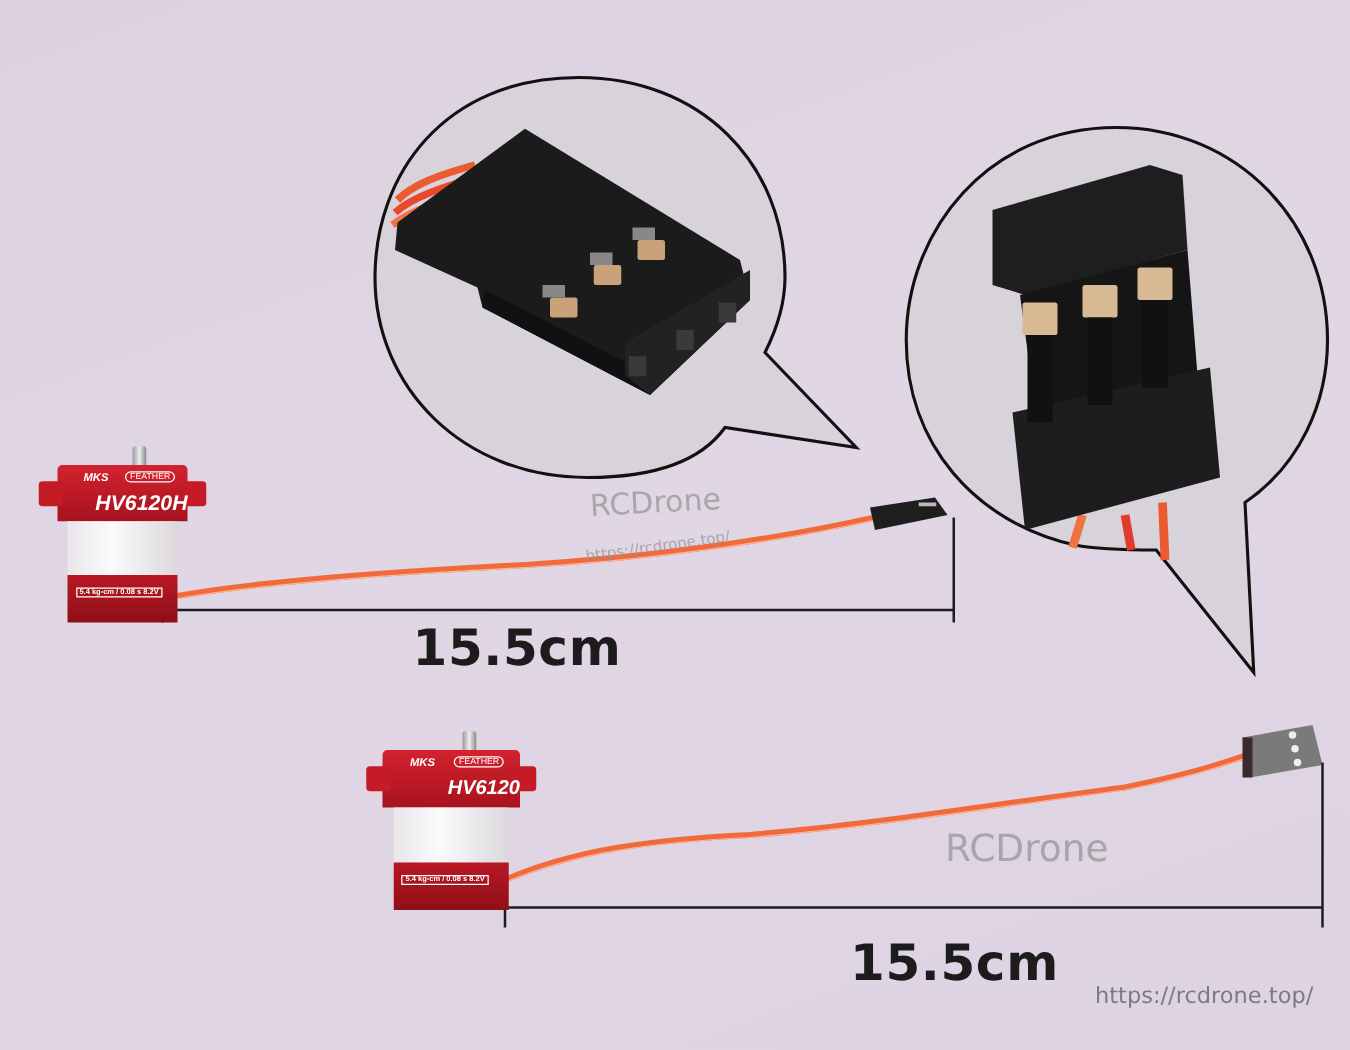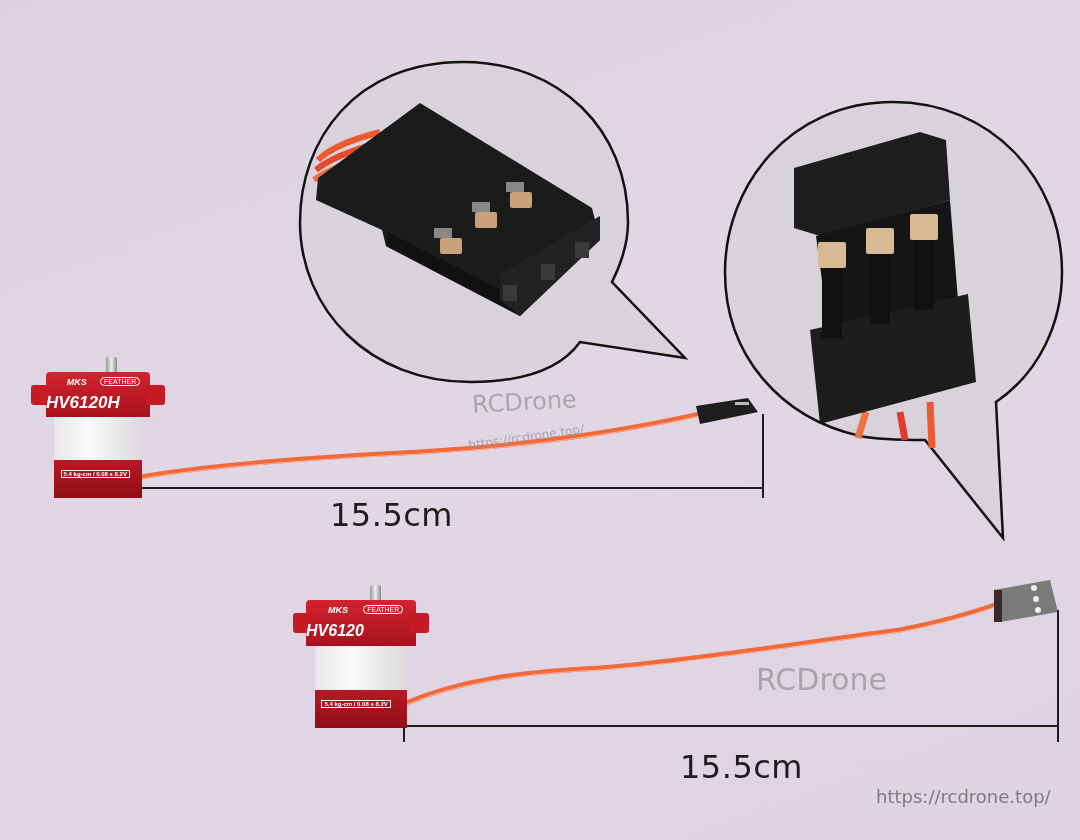--- a/index.html
+++ b/index.html
@@ -1,30 +1,30 @@
 <!DOCTYPE html>
 <html><head>
 <meta charset="utf-8">
 <style>
   html,body{margin:0;padding:0;}
   body{width:1080px;height:840px;overflow:hidden;background:#ddd2e0;font-family:"Liberation Sans",sans-serif;}
   .stage{position:relative;width:1080px;height:840px;background:linear-gradient(160deg,#dcd1df 0%,#e0d6e4 45%,#ddd3e2 100%);}
   svg.scene{position:absolute;left:0;top:0;width:1080px;height:840px;}
-  .dim-label{position:absolute;font-family:"DejaVu Sans",sans-serif;font-size:32px;color:#1c1c1c;letter-spacing:0.5px;font-weight:400;}
+  .dim-label{position:absolute;font-family:"DejaVu Sans",sans-serif;font-size:40px;color:#1c1c1c;letter-spacing:0.5px;font-weight:700;}
   .wm{position:absolute;color:rgba(150,150,150,0.75);}
   .wm-big{font-family:"DejaVu Sans",sans-serif;font-size:30px;}
   .wm-small{font-family:"DejaVu Sans",sans-serif;font-size:12px;}
   .url{position:absolute;font-family:"DejaVu Sans",sans-serif;font-size:18px;color:#7c7c7c;}
   .servo{position:absolute;}
   .servo .top{position:absolute;left:0;top:0;width:100%;height:36%;background:linear-gradient(180deg,#d2232f,#a8121d);border-radius:4px 4px 0 0;}
   .servo .mid{position:absolute;left:8%;top:36%;width:84%;height:34%;background:linear-gradient(90deg,#e9e6ea,#fbfafb 40%,#dcd8dc);}
   .servo .bot{position:absolute;left:8%;top:70%;width:84%;height:30%;background:linear-gradient(180deg,#b81824,#8f0f17);}
   .servo .tab{position:absolute;top:10%;height:16%;width:18%;background:#c41b27;border-radius:3px;}
   .servo .gear{position:absolute;top:-12%;left:58%;width:10%;height:14%;background:linear-gradient(90deg,#999,#eee,#888);border-radius:2px;}
-  .servo .model{position:absolute;left:0;width:100%;top:17%;text-align:left;color:#fff;font-weight:bold;font-style:italic;font-family:"Liberation Sans",sans-serif;}
+  .servo .model{position:absolute;left:0;width:100%;top:17%;text-align:right;color:#fff;font-weight:bold;font-style:italic;font-family:"Liberation Sans",sans-serif;}
   .servo .brand{position:absolute;left:20%;top:4%;color:#fff;font-weight:bold;font-style:italic;font-size:9px;}
   .servo .brand2{position:absolute;left:52%;top:4%;color:#fff;font-size:7px;border:1px solid #fff;border-radius:5px;padding:0 3px;}
   .servo .spec{position:absolute;left:14%;top:78%;color:#fff;font-size:6px;font-weight:bold;border:1px solid #fff;padding:0 2px;white-space:nowrap;}
 </style>
 </head>
 <body>
 
 <div class="stage">
 
   <svg class="scene" viewBox="0 0 1080 840">

